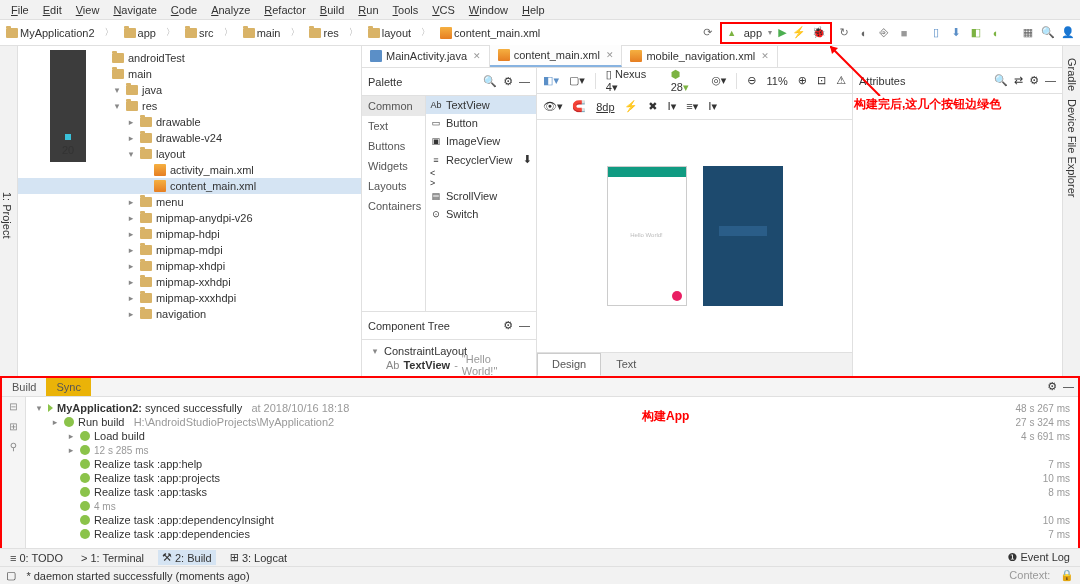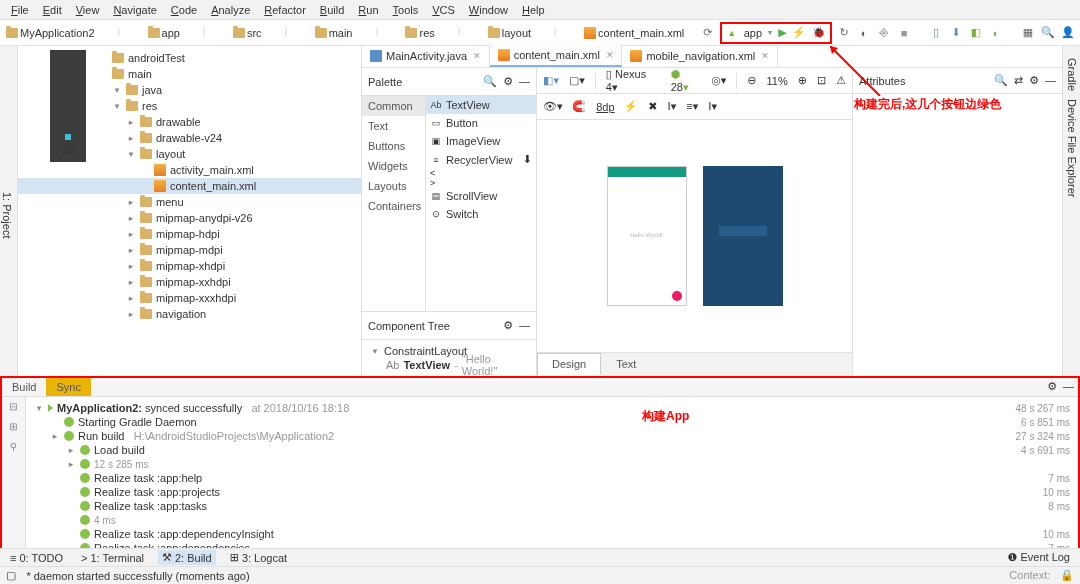--- a/index.html
+++ b/index.html
@@ -1,21 +1,21 @@
 <!DOCTYPE html>
 <html><head>
 <meta charset="utf-8">
 <style>
 *{box-sizing:border-box;margin:0;padding:0;font-family:"Segoe UI",Arial,sans-serif;font-size:11px;color:#333}
 body{width:1080px;height:584px;background:#f2f2f2;overflow:hidden;position:relative}
 .menubar{height:20px;background:#f2f2f2;display:flex;align-items:center;padding:0 4px;border-bottom:1px solid #e0e0e0}
 .menubar span{padding:2px 7px;cursor:default}
 .menubar span u{text-decoration:underline}
 .toolbar{height:26px;background:#fff;border-bottom:1px solid #e0e0e0;display:flex;align-items:center;padding:0 4px}
-.breadcrumb{display:flex;align-items:center;gap:20px;flex:1}
+.breadcrumb{display:flex;align-items:center;gap:8px;flex:1}
 .bc-item{display:flex;align-items:center;gap:2px;padding:1px 2px}
 .bc-sep{color:#999;font-size:9px}
 .tb-right{display:flex;align-items:center;gap:4px}
 .run-group{border:2px solid red;padding:1px 4px;display:flex;align-items:center;gap:6px;height:22px;background:#fff}
 .tb-btn{width:16px;height:16px;display:flex;align-items:center;justify-content:center;color:#666}
 .icon-folder{width:12px;height:10px;background:#d9b367;border-radius:1px;display:inline-block;position:relative}
 .icon-folder::before{content:"";position:absolute;top:-2px;left:0;width:5px;height:2px;background:#d9b367;border-radius:1px 1px 0 0}
 .icon-module{width:12px;height:12px;background:#5b8fc7;border-radius:1px;display:inline-block}
 .icon-xml{width:12px;height:12px;background:linear-gradient(#f5b041,#e67e22);border-radius:1px;display:inline-block}
 .main{display:flex;height:330px}
@@ -427,26 +427,20 @@
       <div>⚲</div>
     </div>
     <div class="build-log" id="buildlog">
         <div class="log-row" style="padding-left:0px">
           <span class="arrow">▾</span>
           <span class="tri"></span>
           <span class="txt"><b>MyApplication2:</b> synced successfully &nbsp; <span class="path">at 2018/10/16 18:18</span></span>
           <span class="time">48 s 267 ms</span>
         </div>
         <div class="log-row" style="padding-left:16px">
-          <span class="arrow"></span>
-          <span class="dot"></span>
-          <span class="txt">Starting Gradle Daemon</span>
-          <span class="time">6 s 851 ms</span>
-        </div>
-        <div class="log-row" style="padding-left:16px">
           <span class="arrow">▸</span>
           <span class="dot"></span>
           <span class="txt">Run build &nbsp; <span class="path">H:\AndroidStudioProjects\MyApplication2</span></span>
           <span class="time">27 s 324 ms</span>
         </div>
         <div class="log-row" style="padding-left:32px">
           <span class="arrow">▸</span>
           <span class="dot"></span>
           <span class="txt">Load build</span>
           <span class="time">4 s 691 ms</span>

